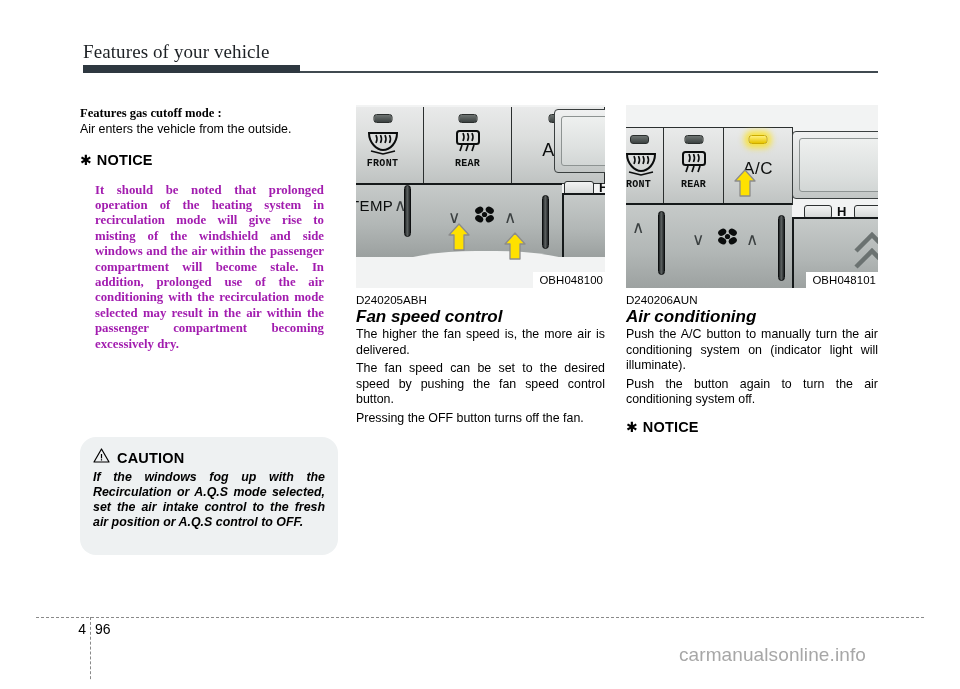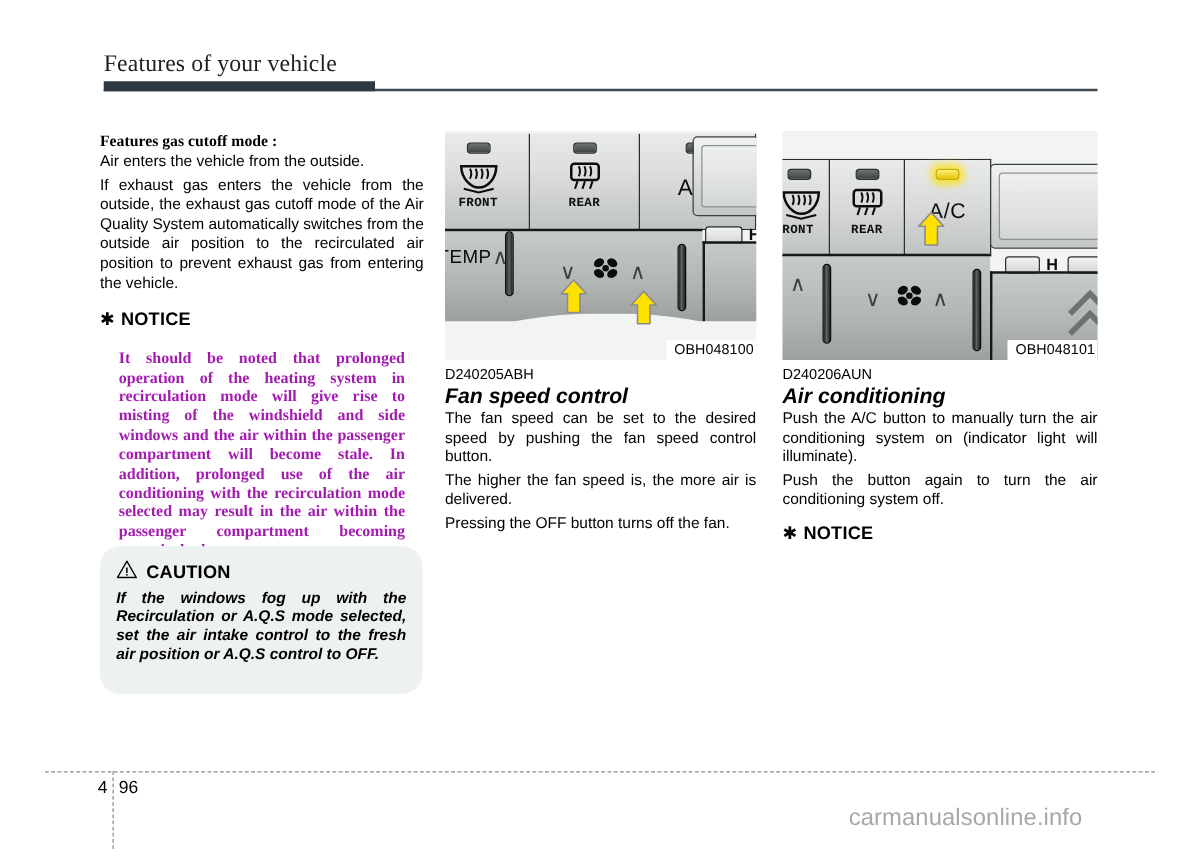--- a/index.html
+++ b/index.html
@@ -358,21 +358,20 @@
   <div class="header">
     <div class="header-title">Features of your vehicle</div>
     <div class="header-rule-thin"></div>
     <div class="header-rule-thick"></div>
   </div>
 
   <div class="col col-1">
 
     <div class="lead-bold">Features gas cutoff mode :</div>
     <p class="body nojust">Air enters the vehicle from the outside.</p>
-    <p class="body">If exhaust gas enters the vehicle from the outside, the exhaust gas cutoff mode of the Air Quality System automatically switches from the outside air position to the recirculated air position to prevent exhaust gas from entering the vehicle.</p>
 
     <div class="notice">
       <div class="notice-head">
         <span class="notice-star">✱</span>
         <span class="notice-label">NOTICE</span>
       </div>
       <p class="notice-body">It should be noted that prolonged operation of the heating system in recirculation mode will give rise to misting of the windshield and side windows and the air within the passenger compartment will become stale. In addition, prolonged use of the air conditioning with the recirculation mode selected may result in the air within the passenger compartment becoming excessively dry.</p>
     </div>
   </div>
 
@@ -467,22 +466,22 @@
           </svg>
         </div>
       </div>
 
       <div class="fig-code">OBH048100</div>
     </div>
 
     <div class="fig-id">D240205ABH</div>
     <div class="fig-title">Fan speed control</div>
 
+    <p class="body">The higher the fan speed is, the more air is delivered.</p>
     <p class="body">The fan speed can be set to the desired speed by pushing the fan speed control button.</p>
-    <p class="body">The higher the fan speed is, the more air is delivered.</p>
     <p class="body last">Pressing the OFF button turns off the fan.</p>
   </div>
 
   <div class="col col-3">
 
     <div class="figure fig-3">
       <div class="panel">
 
         <div class="btn-row" style="left:-14px; top:22px; width:180px; height:76px; border:1.8px solid #2b2f2f; border-left:none; background:#dfe1e0;">
 

